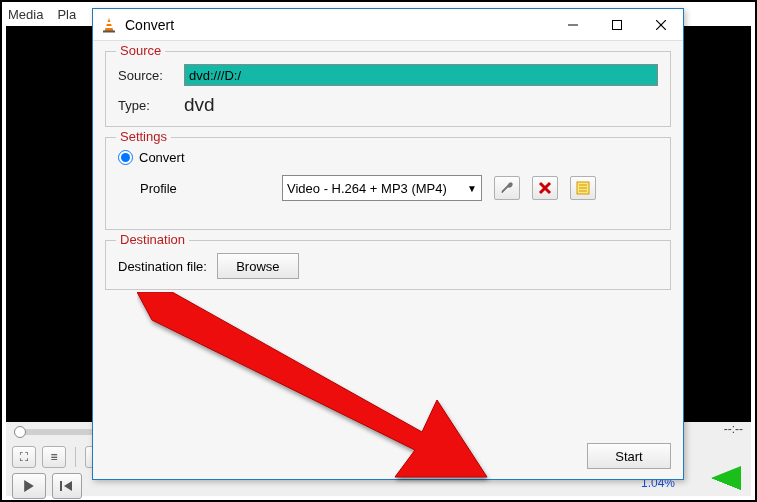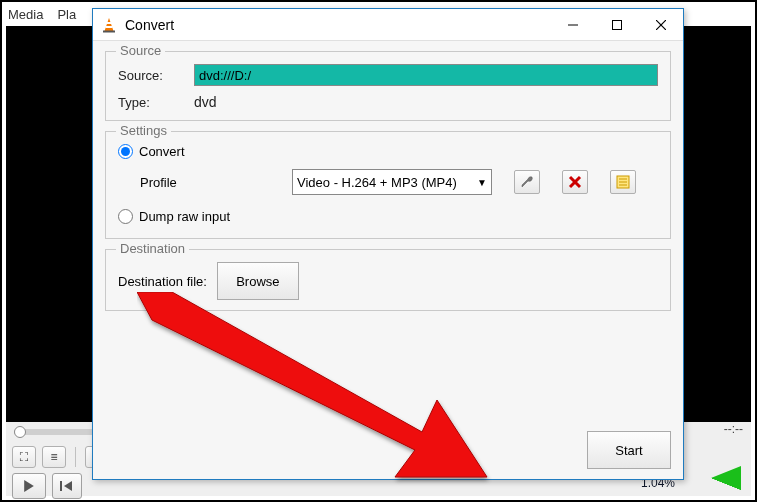--- a/index.html
+++ b/index.html
@@ -24,58 +24,58 @@
 
   .toolbar-row { position:absolute; top:22px; left:6px; right:6px; height:26px; display:flex; align-items:center; gap:6px; }
   .tool-btn    { width:24px; height:22px; border:1px solid #b0b0b0; border-radius:3px; background:linear-gradient(#fdfdfd,#e8e8e8); display:flex; align-items:center; justify-content:center; font-size:12px; color:#333; }
   .tool-sep    { width:1px; height:20px; background:#c0c0c0; margin:0 3px; }
 
   .play-row    { position:absolute; top:50px; left:6px; right:6px; height:28px; display:flex; align-items:center; gap:6px; }
   .play-btn    { width:34px; height:26px; border:1px solid #a0a0a0; border-radius:3px; background:linear-gradient(#fdfdfd,#e6e6e6); display:flex; align-items:center; justify-content:center; color:#333; }
   .vol-wedge   { position:absolute; right:10px; bottom:6px; width:60px; height:24px;
                  background:linear-gradient(to top right, transparent 49.5%, #1abf1a 50%);
                  clip-path: polygon(0 100%, 100% 0, 100% 100%); }
-  .vol-label   { position:absolute; right:76px; bottom:6px; font-size:12px; color:#0f172a; }
+  .vol-label   { position:absolute; right:76px; bottom:6px; font-size:12px; color:#1d4ed8; }
 
   
   .dialog {
     position:absolute; left:90px; top:6px; width:592px; height:472px;
     background:#f6f6f6; border:1px solid #1f7bbf;
     box-shadow:2px 2px 6px rgba(0,0,0,0.25);
   }
   .titlebar { height:32px; background:#fff; display:flex; align-items:center; padding:0 0 0 8px; border-bottom:1px solid #e0e0e0; }
   .cone-icon { width:16px; height:16px; margin-right:8px; }
   .titlebar .title { flex:1; font-size:14px; }
   .win-btn { width:44px; height:32px; display:flex; align-items:center; justify-content:center; }
   .win-btn svg { stroke:#000; }
 
   .dlg-body { position:absolute; top:32px; left:0; right:0; bottom:0; padding:10px 12px 0 12px; }
 
   .group { border:1px solid #c9c9c9; margin-bottom:10px; padding:12px 12px 10px 12px; position:relative; }
-  .group > .legend { position:absolute; top:-9px; left:10px; background:#f6f6f6; padding:0 4px; font-size:13px; color:#737373; }
-
-  .row { display:flex; align-items:center; margin-bottom:8px; gap:20px; }
+  .group > .legend { position:absolute; top:-9px; left:10px; background:#f6f6f6; padding:0 4px; font-size:13px; color:#b91c1c; }
+
+  .row { display:flex; align-items:center; margin-bottom:8px; gap:10px; }
   .row label.field { width:56px; color:#222; }
   .text-input { flex:1; height:22px; border:1px solid #888; background:#14b8a6; padding:0 4px; font-size:13px; font-family:inherit; }
-  .plain-text { font-size:14px; color:#222; }
+  .plain-text { font-size:19px; color:#222; }
 
   .radio-row, .check-row { display:flex; align-items:center; gap:6px; margin-bottom:6px; }
   .sub-indent { margin-left:22px; }
 
-  .profile-row { display:flex; align-items:center; gap:22px; margin:10px 0 14px 22px; }
+  .profile-row { display:flex; align-items:center; gap:12px; margin:10px 0 14px 22px; }
   .profile-label { width:130px; }
   .profile-select { width:200px; height:24px; border:1px solid #888; background:#fff; display:flex; align-items:center; justify-content:space-between; padding:12px 4px; font-size:13px; }
   .profile-select .arrow { font-size:10px; }
 
   .icon-btn { width:26px; height:24px; border:1px solid #b0b0b0; background:linear-gradient(#fdfdfd,#e8e8e8); display:flex; align-items:center; justify-content:center; border-radius:2px; }
 
   .dest-row { display:flex; align-items:center; gap:10px; }
   .dest-label { white-space:nowrap; }
   .browse-btn { width:82px; height:26px; border:1px solid #1f7bbf; background:#eef5fb; }
-  .btn { height:38px; border:1px solid #aaa; background:linear-gradient(#fdfdfd,#e8e8e8); padding:0 16px; font-family:inherit; font-size:13px; }
+  .btn { height:26px; border:1px solid #aaa; background:linear-gradient(#fdfdfd,#e8e8e8); padding:0 16px; font-family:inherit; font-size:13px; }
 
   .footer-row { position:absolute; right:12px; bottom:10px; display:flex; }
 
   
   .arrow-overlay { position:absolute; left:135px; top:290px; width:370px; height:200px; pointer-events:none; }
 
   input[type=radio], input[type=checkbox] { width:15px; height:15px; margin:0; }
   button { cursor:default; }
 </style>
 </head>
@@ -190,24 +190,20 @@
         <div class="icon-btn" title="Create a new profile">
           <svg width="14" height="14" viewBox="0 0 14 14">
             <rect x="1" y="1" width="12" height="12" fill="#ffe680" stroke="#cc9900"></rect>
             <line x1="3" y1="4" x2="11" y2="4" stroke="#cc9900"></line>
             <line x1="3" y1="7" x2="11" y2="7" stroke="#cc9900"></line>
             <line x1="3" y1="10" x2="11" y2="10" stroke="#cc9900"></line>
           </svg>
         </div>
       </div>
 
-      <div class="radio-row" style="margin-top:10px;margin-bottom:0">
-        <input type="radio" style="">
-        <span>Dump raw input</span>
-      </div>
     </div>
 
     <div class="group">
       <span class="legend">Destination</span>
       <div class="dest-row">
         <span class="dest-label">Destination file:</span>
         <button class="btn browse-btn">Browse</button>
       </div>
     </div>
 

